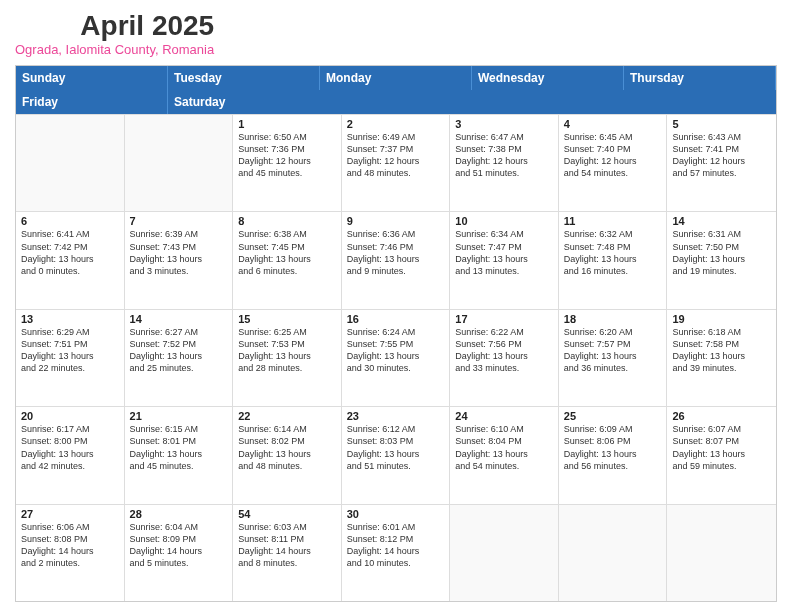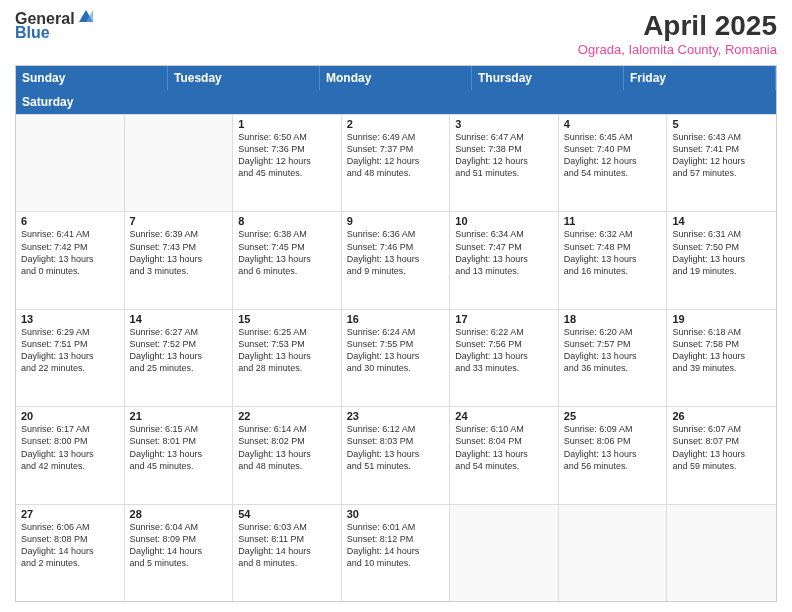--- a/index.html
+++ b/index.html
@@ -102,43 +102,32 @@
       font-size: 9px;
       color: #333;
       line-height: 1.35;
     }
   </style>
 </head>
 <body>
 
 <div class="page">
   <div class="header">
-    <div class="logo">
-      <div style="display:flex;flex-direction:column;align-items:flex-start;">
-        <div style="display:flex;align-items:center;">
-          <span class="logo-text-general">General</span>
-          <svg width="18" height="18" viewBox="0 0 18 18" style="margin-left:2px;margin-top:-4px;">
-            <polygon points="2,14 9,2 16,14" fill="#2a6db5"></polygon>
-            <polygon points="9,14 16,2 16,14" fill="#5ba3e0" opacity="0.7"></polygon>
-          </svg>
-        </div>
-        <span class="logo-text-blue" style="margin-top:-4px;">Blue</span>
-      </div>
-    </div>
     <div class="title-block">
       <div class="month-year">April 2025</div>
       <div class="location">Ograda, Ialomita County, Romania</div>
     </div>
   </div>
 
   <div class="calendar">
     <div class="cal-header-row">
     <div class="cal-header-cell">Sunday</div>
         <div class="cal-header-cell">Tuesday</div>
         <div class="cal-header-cell">Monday</div>
+        <div class="cal-header-cell">Wednesday</div>
         <div class="cal-header-cell">Thursday</div>
         <div class="cal-header-cell">Friday</div>
         <div class="cal-header-cell">Saturday</div>
       </div>
     <div class="cal-body">
     <div class="cal-row">
           <div class="cal-cell empty"></div>
           <div class="cal-cell empty"></div>
           <div class="cal-cell">
             <span class="day-num">1</span>

